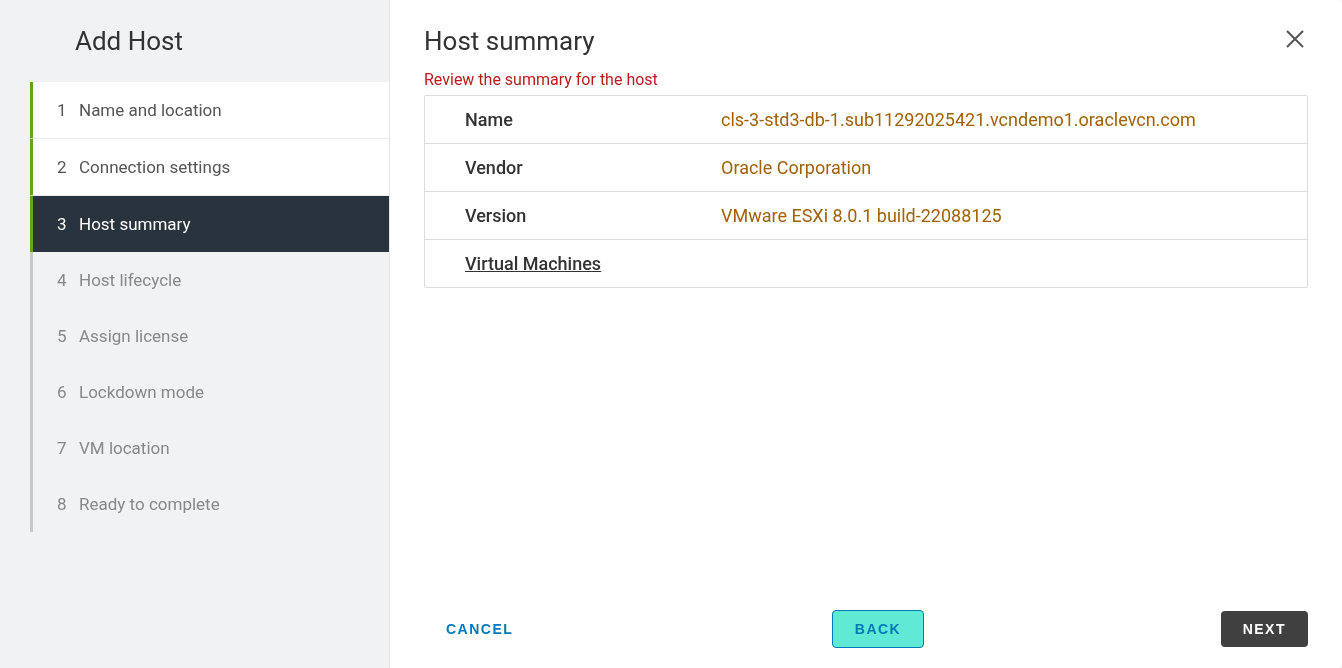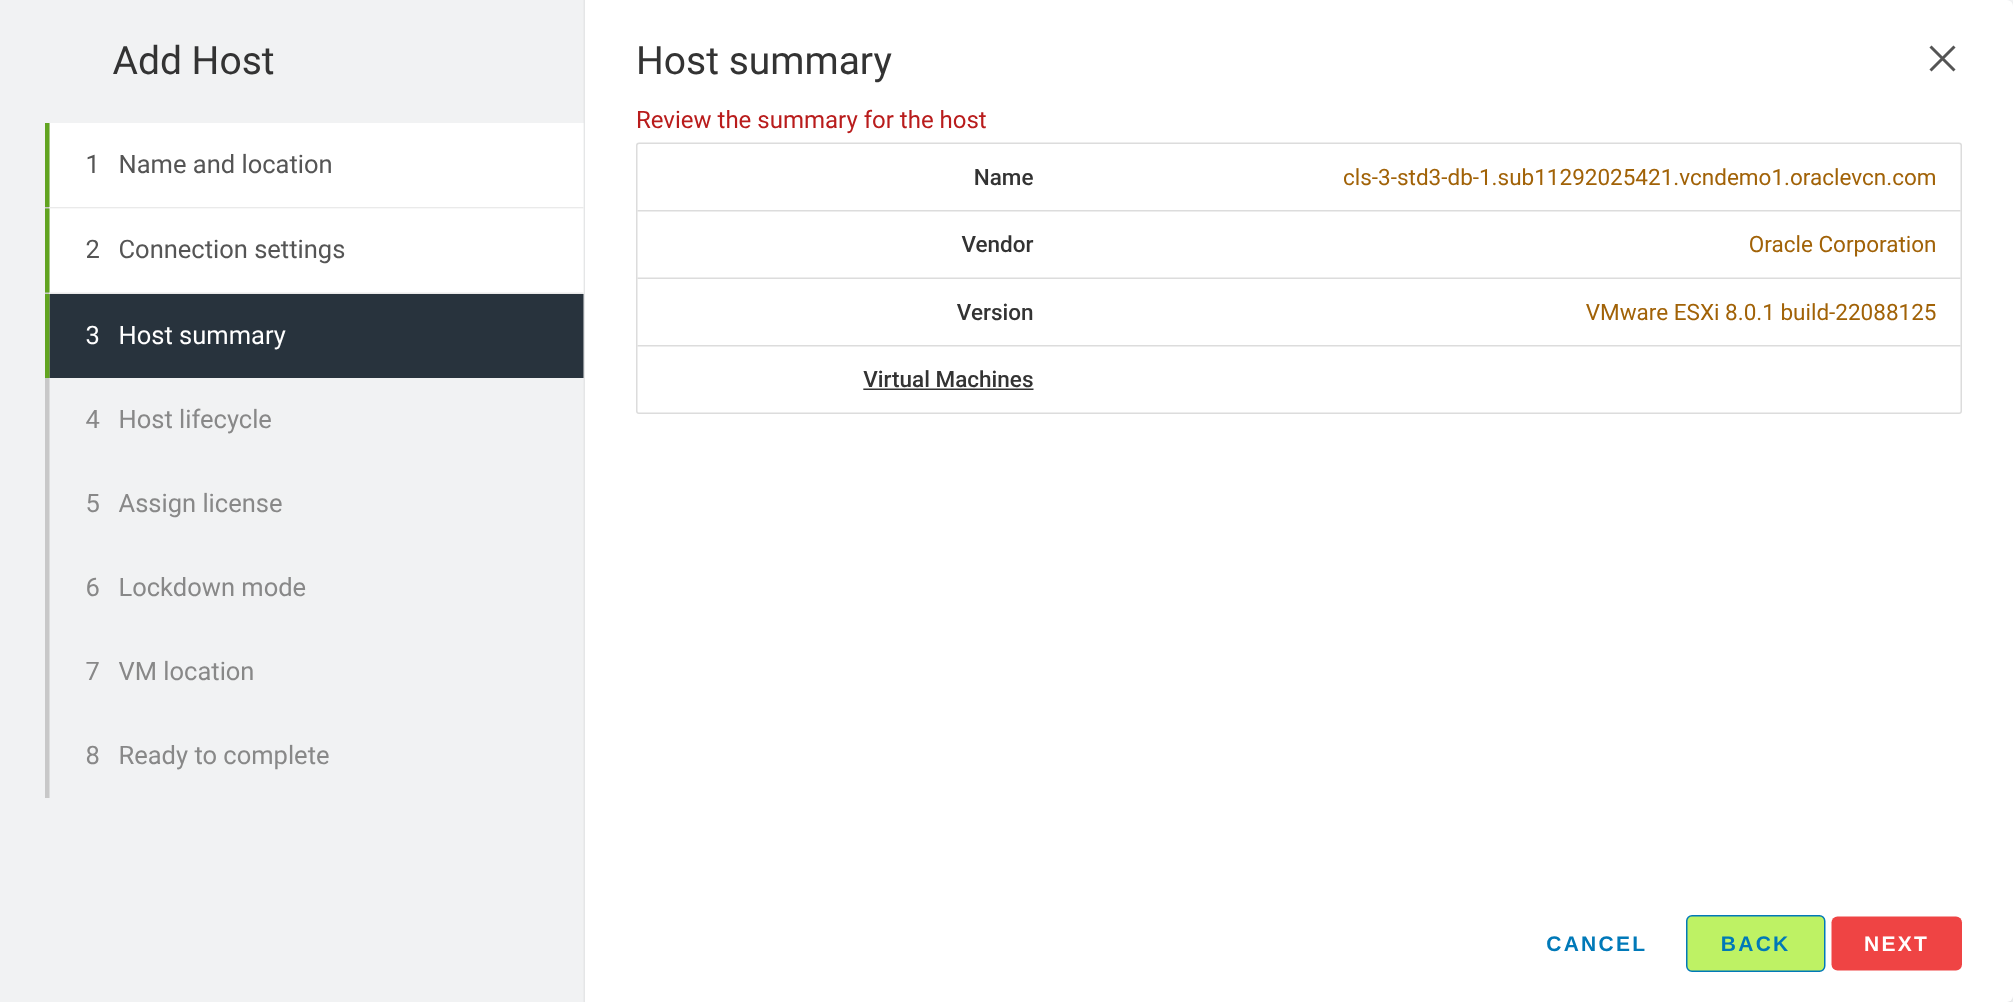--- a/index.html
+++ b/index.html
@@ -111,64 +111,63 @@
     margin-bottom: 6px;
   }
   .summary-table {
     border: 1px solid #dcdcdc;
     border-radius: 2px;
     width: 100%;
   }
   .summary-row {
     display: flex;
     border-bottom: 1px solid #dcdcdc;
-    font-size: 15px;
-    text-align: right;
+    font-size: 18px;
   }
   .summary-row:last-child { border-bottom: none; text-decoration: underline; }
   .summary-label {
     width: 280px;
     padding: 13px 16px 13px 40px;
     color: #333;
     font-weight: 500;
   }
   .summary-value {
     flex: 1;
     padding: 13px 16px;
     color: #a16207;
   }
   .footer {
     margin-top: auto;
     display: flex;
-    justify-content: flex-end;
+    justify-content: space-between;
     gap: 4px;
     align-items: center;
     padding-top: 20px;
   }
   .btn {
     font-size: 14px;
     font-weight: 600;
     letter-spacing: 1.5px;
     padding: 10px 22px;
     border-radius: 4px;
     cursor: pointer;
     border: none;
     background: none;
   }
   .btn-cancel {
     color: #0079b8;
   }
   .btn-back {
     color: #0079b8;
     border: 1px solid #0079b8;
-    background: #bef264;
+    background: #5eead4;
   }
   .btn-next {
     color: #fff;
-    background: #ef4444;
+    background: #404040;
   }
 </style>
 </head>
 <body>
 
 <div class="wizard">
   <aside class="sidebar">
     <h1 class="sidebar-title">Add Host</h1>
     <nav class="steps">
       <div class="step completed">

